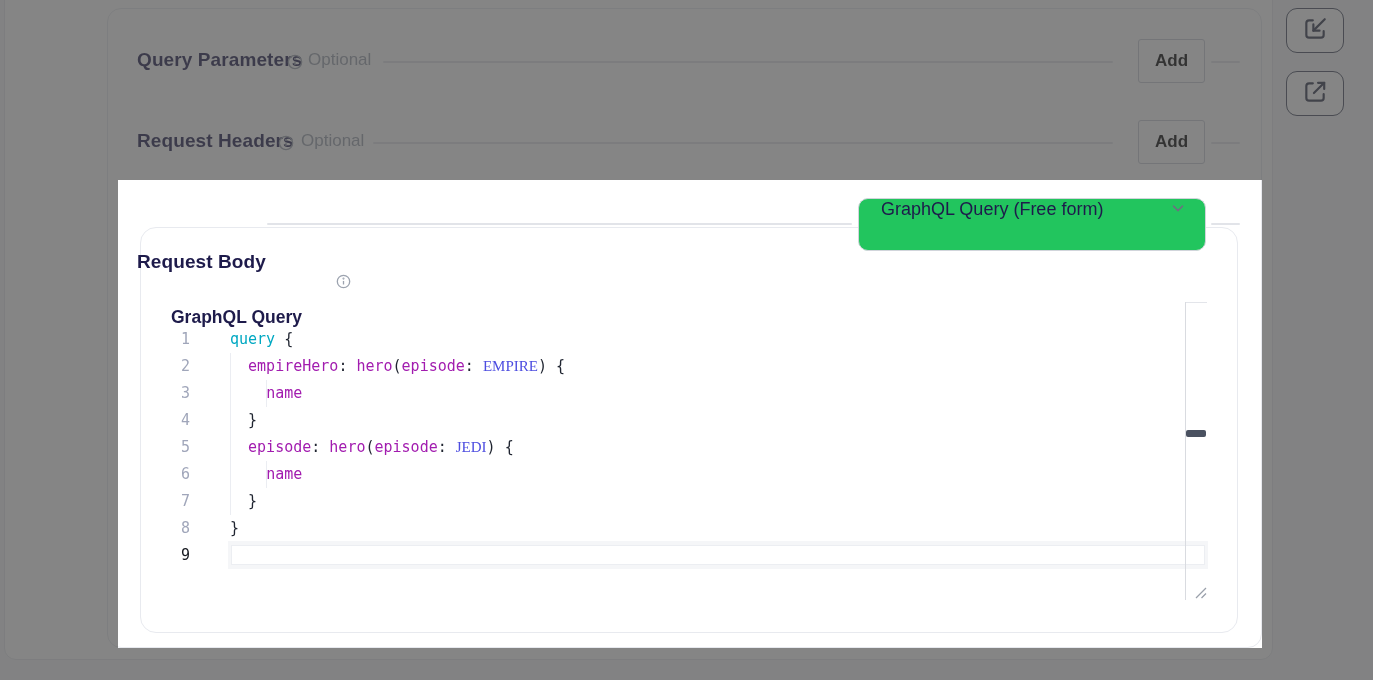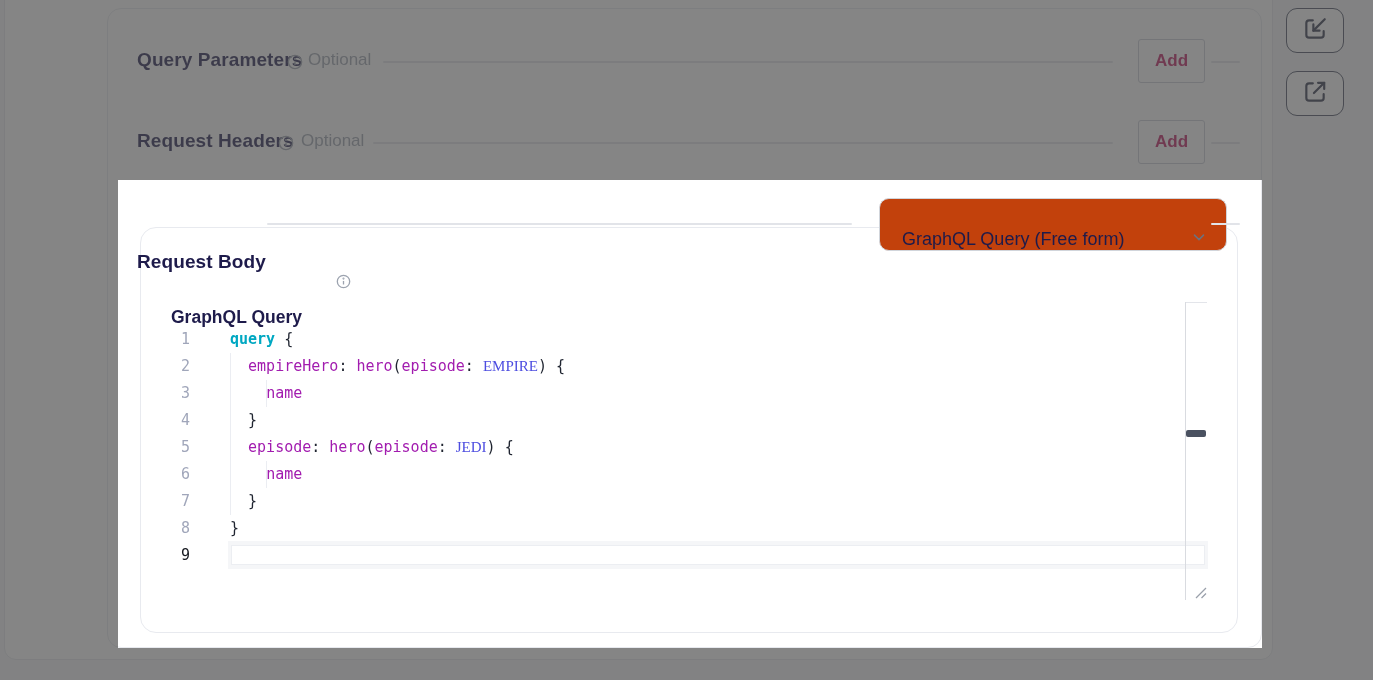--- a/index.html
+++ b/index.html
@@ -32,28 +32,28 @@
   .sec-label { font-size:19px; font-weight:700; color:#1e1b4b; letter-spacing:.1px; }
   .optional { font-size:17px; color:#9ca3af; }
   .hline { height:2px; background:#e2e4e9; border-radius:1px; }
   .info-ic { display:inline-flex; }
   .info-ic svg { stroke:#9ca3af; fill:none; stroke-width:1.4; }
 
   .add-btn {
     width:67px; height:44px; background:#ffffff;
     border:1.5px solid #c9ccd6; border-radius:3px;
     font-family:"Liberation Sans",sans-serif;
-    font-size:17px; font-weight:700; color:#be185d; cursor:pointer;
+    font-size:17px; font-weight:700; color:#000000; cursor:pointer;
   }
 
   .dropdown {
     left:858px; top:198px; width:348px; height:53px;
-    background:#c2410c; border:1px solid #d1d5db; border-radius:10px;
-    display:flex; align-items:flex-end; justify-content:space-between;
-    padding:0 18px 0 22px; cursor:pointer; z-index:5;margin-left:21px;
+    background:#22c55e; border:1px solid #d1d5db; border-radius:10px;
+    display:flex; align-items:flex-start; justify-content:space-between;
+    padding:0 18px 0 22px; cursor:pointer; z-index:5;
   }
   .dropdown-value { font-size:18px; color:#1e1b4b; }
   .dropdown svg { stroke:#6b7280; fill:none; stroke-width:2; stroke-linecap:round; stroke-linejoin:round; }
 
   
   .editor-card {
     left:140px; top:227px; width:1098px; height:406px;
     background:#ffffff; border:1.5px solid #e8eaef; border-radius:16px; z-index:1;
   }
   .editor-label { left:171px; top:270px; font-size:17.5px; font-weight:700; color:#1e1b4b; z-index:2;margin-top:37px; }
@@ -64,21 +64,21 @@
     height:27px; line-height:27px;
     font-family:"DejaVu Sans Mono", monospace; font-size:15px; color:#a0a6ba;
   }
   .gutter .ln.active { color:#15181f; }
 
   .code { left:230px; top:326px; z-index:3; }
   .code .cl {
     height:27px; line-height:27px; white-space:pre;
     font-family:"DejaVu Sans Mono", monospace; font-size:15px; color:#1f2430;
   }
-  .kw { color:#00a8c2;font-weight:bold; }
+  .kw { color:#00a8c2; }
   .nm { color:#a21caf; }
   .vl { color:#4d4de0;font-family:Liberation Serif, serif; }
   .pn { color:#1f2430; }
   .pl { color:#1f2430; }
 
   .active-line-box {
     left:228px; top:541px; width:980px; height:28px;
     background:#f5f6f8; z-index:2;
   }
   .active-line-box .inner {

